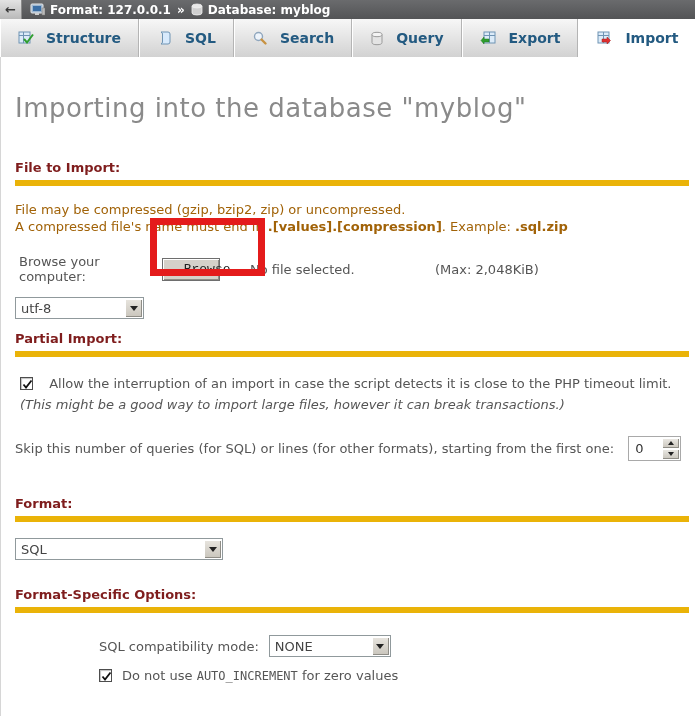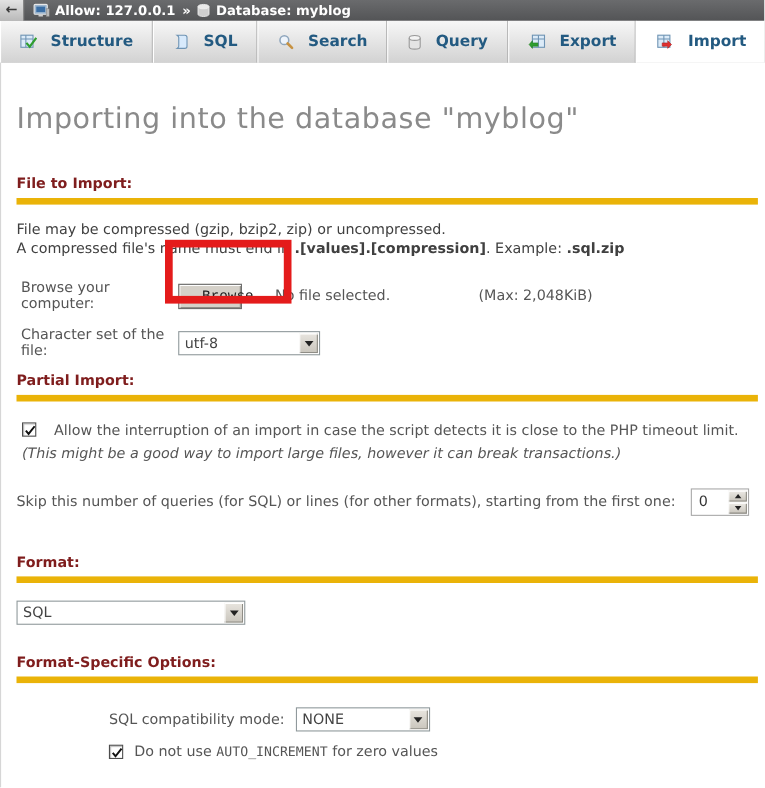--- a/index.html
+++ b/index.html
@@ -21,21 +21,21 @@
   .more-tri { width:0; height:0; border-left:6px solid transparent; border-right:6px solid transparent; border-top:7px solid #46586a; }
 
   
   .content { position:relative; padding:0 5px 0 14px; border-left:1px solid #d6d6d6; min-height:659px; }
   h1.pagetitle { font-size:26px; font-weight:normal; color:#8a8a8a; padding-top:36px; letter-spacing:0.5px; }
   h3.sect { font-size:13px; color:#7f1d1d; font-weight:bold; border-bottom:6px solid #eab308; padding-bottom:5px; margin-right:1px; }
   .s-file  { margin-top:37px; }
   .s-part  { margin-top:12px; }
   .s-fmt   { margin-top:35px; }
   .s-fso   { margin-top:27px; }
-  p.note { font-size:13px; color:#404040; line-height:17px; margin-top:15px; }
+  p.note { font-size:13px; color:#a16207; line-height:17px; margin-top:15px; }
   .row { display:flex; align-items:center; font-size:13px; color:#555; }
   .lbl { display:inline-block; width:147px; padding-left:4px; }
 
   
   .win-btn { width:58px; height:23px; background:#d5d1c9; border:1px solid #6e6e6e; box-shadow:inset 1px 1px 0 #ffffff, inset -1px -1px 0 #8f8d86; font-size:13px; color:#222; display:inline-flex; align-items:center; justify-content:center; font-family:Liberation Mono, monospace; cursor:pointer;padding-left:40px; }
 
   
   .win-select { display:inline-flex; align-items:center; height:22px; background:#fff; border:1px solid #90999c; cursor:pointer; }
   .win-select .val { flex:1; padding-left:5px; font-size:13px; color:#444; overflow:hidden; white-space:nowrap; }
   .win-select .arrow-btn { width:17px; height:18px; margin:1px; background:linear-gradient(#e8e5df,#c9c5bc); box-shadow:inset 1px 1px 0 #fff, inset -1px -1px 0 #8f8d86; display:flex; align-items:center; justify-content:center; }
@@ -85,21 +85,21 @@
   </div>
   <span class="crumb">
     <span>
       <svg width="15" height="13" viewBox="0 0 15 13">
           <rect x="1" y="1" width="12" height="9" rx="1" fill="#9db6cf" stroke="#e8e8e8"></rect>
           <rect x="3" y="3" width="8" height="5" fill="#3a6ea5"></rect>
           <rect x="5" y="10" width="4" height="2" fill="#cfcfcf"></rect>
           <rect x="12" y="5" width="3" height="7" fill="#b9b9b9" stroke="#7e7e7e" stroke-width="0.5"></rect>
         </svg>
     </span>
-    <span>Allow: 127.0.0.1</span>
+    <span>Format: 127.0.0.1</span>
   </span>
   <span class="sep">»</span>
   <span class="crumb" style="margin-left:0;">
     <span>
       <svg width="12" height="13" viewBox="0 0 12 13">
           <path d="M1 3 v7 a5 2 0 0 0 10 0 v-7" fill="#cfcfcf" stroke="#efefef" stroke-width="0.8"></path>
           <ellipse cx="6" cy="3" rx="5" ry="2" fill="#e9e9e9" stroke="#efefef" stroke-width="0.8"></ellipse>
         </svg>
     </span>
     <span>Database: myblog</span>
@@ -185,21 +185,20 @@
   </p>
 
   <div class="browse-row-wrap">
     <div class="row browse-row">
       <span class="lbl">Browse your computer:</span>
       <button class="win-btn">Browse…</button>
       <span class="nofile">No file selected.</span>
       <span class="maxsize">(Max: 2,048KiB)</span>
     </div>
     <div class="row charset-row">
-      <span class="lbl">Character set of the file:</span>
       <span class="win-select charset-select">
         <span class="val">utf-8</span>
         <span class="arrow-btn">
             <span class="tri-dn"></span>
           </span>
       </span>
     </div>
   </div>
 
   

